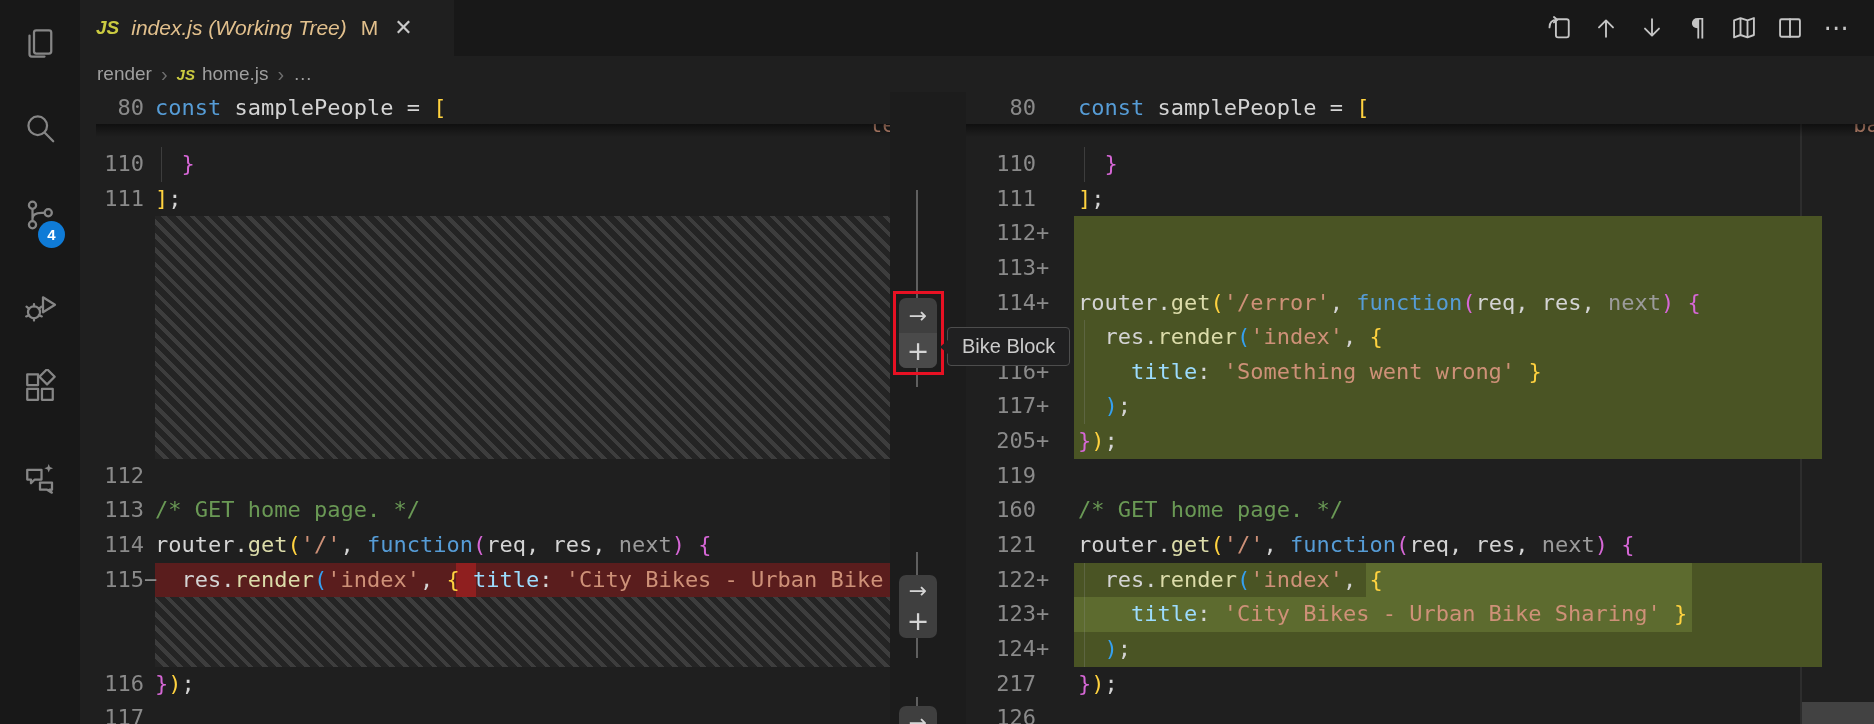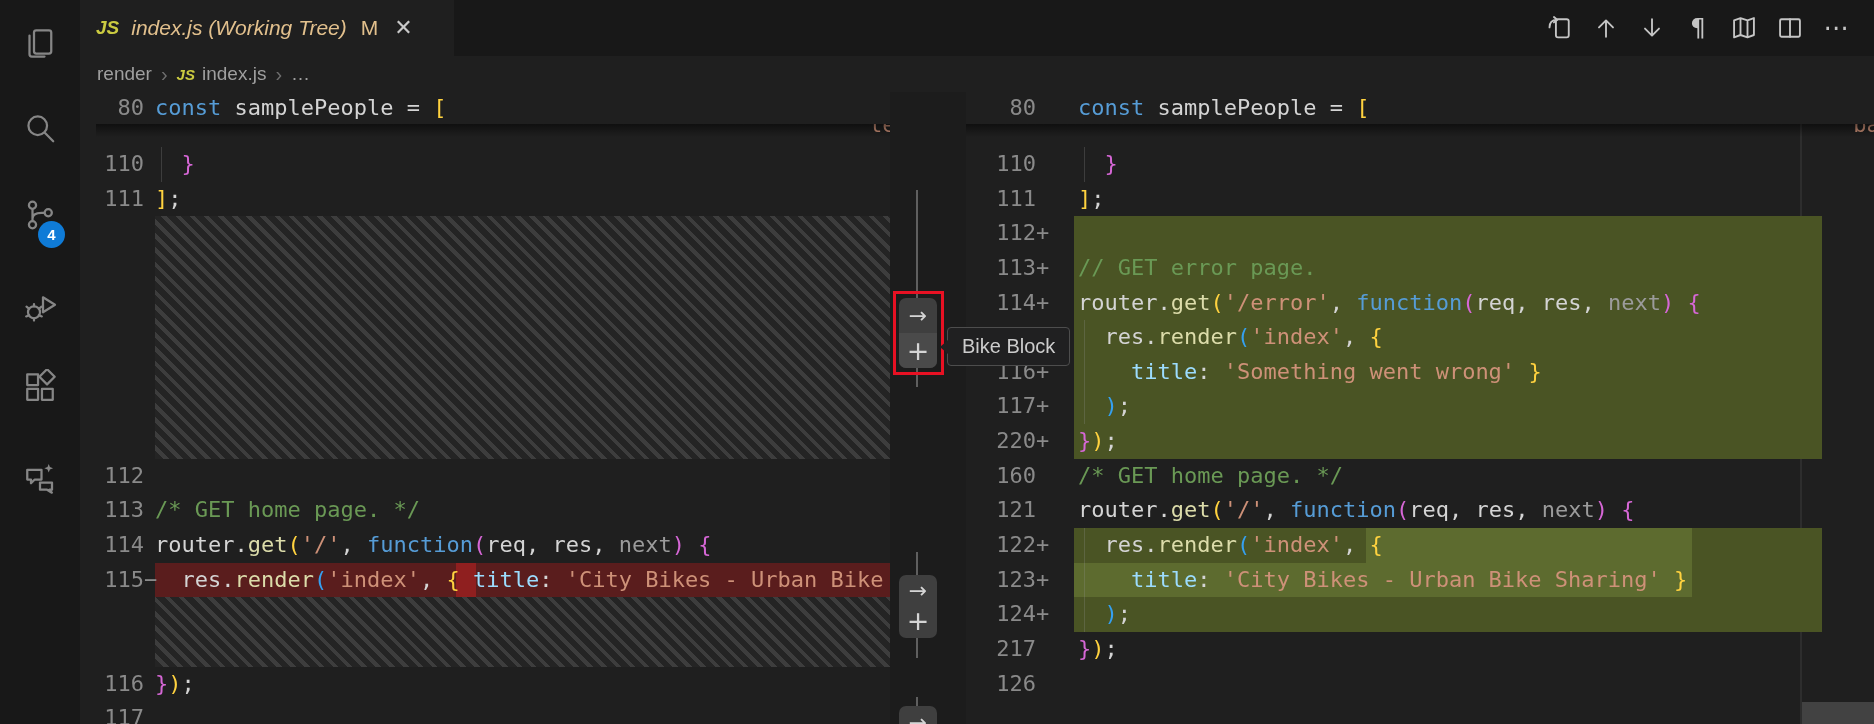--- a/index.html
+++ b/index.html
@@ -164,21 +164,21 @@
         <div class="tb-icon">
           <span class="tb-text">⋯</span>
         </div>
       </div>
   </div>
 
   <div id="breadcrumb">
     <span class="bc-item">render</span>
     <span class="bc-sep">›</span>
     <span class="bc-js js-badge" style="color: rgb(203, 203, 65);">JS</span>
-    <span class="bc-item">index.js</span>
+    <span class="bc-item">home.js</span>
     <span class="bc-sep">›</span>
     <span class="bc-item">…</span>
   </div>
 
   <div id="editor">
     <div class="pane" id="left-pane">
       <div class="rows" id="left-rows">
           <div class="crow"><div class="guide" style="left:65px"></div><div class="gut" style="width:59px"><span class="num" style="width:48px">110</span><span class="sfx" style="width:11px"></span></div><div class="ctext" style="left:59px"><span style="color:#d4d4d4">  </span><span style="color:#d667d6">}</span></div></div>
           <div class="crow"><div class="gut" style="width:59px"><span class="num" style="width:48px">111</span><span class="sfx" style="width:11px"></span></div><div class="ctext" style="left:59px"><span style="color:#ffd23f">]</span><span style="color:#d4d4d4">;</span></div></div>
           <div class="crow hatch" style="height: 242.55px;"><div class="hz" style="left:59px"></div></div>
@@ -215,26 +215,27 @@
         <div class="sg-half" style="height:18px;line-height:34px">→</div>
       </div>
     </div>
 
     <div class="pane" id="right-pane">
       <div class="ruler"></div>
       <div class="rows" id="right-rows">
           <div class="crow"><div class="guide" style="left:118px"></div><div class="gut" style="width:112px"><span class="num" style="width:70px">110</span><span class="sfx" style="width:42px"></span></div><div class="ctext" style="left:112px"><span style="color:#d4d4d4">  </span><span style="color:#d667d6">}</span></div></div>
           <div class="crow"><div class="gut" style="width:112px"><span class="num" style="width:70px">111</span><span class="sfx" style="width:42px"></span></div><div class="ctext" style="left:112px"><span style="color:#ffd23f">]</span><span style="color:#d4d4d4">;</span></div></div>
           <div class="crow"><div class="ovl" style="left:108px;width:748px;background:#4a5424"></div><div class="gut" style="width:112px"><span class="num" style="width:70px">112</span><span class="sfx" style="width:42px">+</span></div><div class="ctext" style="left:112px"></div></div>
-          <div class="crow"><div class="ovl" style="left:108px;width:748px;background:#4a5424"></div><div class="gut" style="width:112px"><span class="num" style="width:70px">113</span><span class="sfx" style="width:42px">+</span></div><div class="ctext" style="left:112px"><span style="color:#6a9955">// GET error page.</span></div></div>
+          <div class="crow"><div class="ovl" style="left:108px;width:748px;background:#4a5424"></div><div class="gut" style="width:112px"><span class="num" style="width:70px">113</span><span class="sfx" style="width:42px">+</span></div></div>
           <div class="crow"><div class="ovl" style="left:108px;width:748px;background:#4a5424"></div><div class="gut" style="width:112px"><span class="num" style="width:70px">114</span><span class="sfx" style="width:42px">+</span></div><div class="ctext" style="left:112px"><span style="color:#d4d4d4">router.</span><span style="color:#dcdcaa">get</span><span style="color:#ffd23f">(</span><span style="color:#ce9178">'/error'</span><span style="color:#d4d4d4">, </span><span style="color:#569cd6">function</span><span style="color:#d667d6">(</span><span style="color:#d4d4d4">req</span><span style="color:#d4d4d4">, </span><span style="color:#d4d4d4">res</span><span style="color:#d4d4d4">, </span><span style="color:#9b9b9b">next</span><span style="color:#d667d6">) {</span></div></div>
           <div class="crow"><div class="ovl" style="left:108px;width:748px;background:#4a5424"></div><div class="guide" style="left:118px"></div><div class="gut" style="width:112px"><span class="num" style="width:70px">115</span><span class="sfx" style="width:42px">+</span></div><div class="ctext" style="left:112px"><span style="color:#d4d4d4">  res.</span><span style="color:#dcdcaa">render</span><span style="color:#35a0f0">(</span><span style="color:#ce9178">'index'</span><span style="color:#d4d4d4">, </span><span style="color:#ffd23f">{</span></div></div>
           <div class="crow"><div class="ovl" style="left:108px;width:748px;background:#4a5424"></div><div class="guide" style="left:118px"></div><div class="gut" style="width:112px"><span class="num" style="width:70px">116</span><span class="sfx" style="width:42px">+</span></div><div class="ctext" style="left:112px"><span style="color:#d4d4d4">    </span><span style="color:#9cdcfe">title</span><span style="color:#d4d4d4">: </span><span style="color:#ce9178">'Something went wrong'</span><span style="color:#d4d4d4"> </span><span style="color:#ffd23f">}</span></div></div>
           <div class="crow"><div class="ovl" style="left:108px;width:748px;background:#4a5424"></div><div class="guide" style="left:118px"></div><div class="gut" style="width:112px"><span class="num" style="width:70px">117</span><span class="sfx" style="width:42px">+</span></div><div class="ctext" style="left:112px"><span style="color:#d4d4d4">  </span><span style="color:#35a0f0">)</span><span style="color:#d4d4d4">;</span></div></div>
-          <div class="crow"><div class="ovl" style="left:108px;width:748px;background:#4a5424"></div><div class="gut" style="width:112px"><span class="num" style="width:70px">220</span><span class="sfx" style="width:42px">+</span></div><div class="ctext" style="left:112px"><span style="color:#d667d6">}</span><span style="color:#ffd23f">)</span><span style="color:#d4d4d4">;</span></div></div>
+          <div class="crow"><div class="ovl" style="left:108px;width:748px;background:#4a5424"></div><div class="gut" style="width:112px"><span class="num" style="width:70px">205</span><span class="sfx" style="width:42px">+</span></div><div class="ctext" style="left:112px"><span style="color:#d667d6">}</span><span style="color:#ffd23f">)</span><span style="color:#d4d4d4">;</span></div></div>
+          <div class="crow"><div class="gut" style="width:112px"><span class="num" style="width:70px">119</span><span class="sfx" style="width:42px"></span></div><div class="ctext" style="left:112px"></div></div>
           <div class="crow"><div class="gut" style="width:112px"><span class="num" style="width:70px">160</span><span class="sfx" style="width:42px"></span></div><div class="ctext" style="left:112px"><span style="color:#6a9955">/* GET home page. */</span></div></div>
           <div class="crow"><div class="gut" style="width:112px"><span class="num" style="width:70px">121</span><span class="sfx" style="width:42px"></span></div><div class="ctext" style="left:112px"><span style="color:#d4d4d4">router.</span><span style="color:#dcdcaa">get</span><span style="color:#ffd23f">(</span><span style="color:#ce9178">'/'</span><span style="color:#d4d4d4">, </span><span style="color:#569cd6">function</span><span style="color:#d667d6">(</span><span style="color:#d4d4d4">req</span><span style="color:#d4d4d4">, </span><span style="color:#d4d4d4">res</span><span style="color:#d4d4d4">, </span><span style="color:#9b9b9b">next</span><span style="color:#d667d6">) {</span></div></div>
           <div class="crow"><div class="ovl" style="left:108px;width:748px;background:#4a5424"></div><div class="ovl" style="left:400px;width:326px;background:#5d6b2f;z-index:1"></div><div class="guide" style="left:118px"></div><div class="gut" style="width:112px"><span class="num" style="width:70px">122</span><span class="sfx" style="width:42px">+</span></div><div class="ctext" style="left:112px"><span style="color:#d4d4d4">  res.</span><span style="color:#dcdcaa">render</span><span style="color:#35a0f0">(</span><span style="color:#ce9178">'index'</span><span style="color:#d4d4d4">, </span><span style="color:#ffd23f">{</span></div></div>
           <div class="crow"><div class="ovl" style="left:108px;width:748px;background:#4a5424"></div><div class="ovl" style="left:108px;width:618px;background:#5d6b2f;z-index:1"></div><div class="guide" style="left:118px"></div><div class="gut" style="width:112px"><span class="num" style="width:70px">123</span><span class="sfx" style="width:42px">+</span></div><div class="ctext" style="left:112px"><span style="color:#d4d4d4">    </span><span style="color:#9cdcfe">title</span><span style="color:#d4d4d4">: </span><span style="color:#ce9178">'City Bikes - Urban Bike Sharing'</span><span style="color:#d4d4d4"> </span><span style="color:#ffd23f">}</span></div></div>
           <div class="crow"><div class="ovl" style="left:108px;width:748px;background:#4a5424"></div><div class="guide" style="left:118px"></div><div class="gut" style="width:112px"><span class="num" style="width:70px">124</span><span class="sfx" style="width:42px">+</span></div><div class="ctext" style="left:112px"><span style="color:#d4d4d4">  </span><span style="color:#35a0f0">)</span><span style="color:#d4d4d4">;</span></div></div>
           <div class="crow"><div class="gut" style="width:112px"><span class="num" style="width:70px">217</span><span class="sfx" style="width:42px"></span></div><div class="ctext" style="left:112px"><span style="color:#d667d6">}</span><span style="color:#ffd23f">)</span><span style="color:#d4d4d4">;</span></div></div>
           <div class="crow"><div class="gut" style="width:112px"><span class="num" style="width:70px">126</span><span class="sfx" style="width:42px"></span></div><div class="ctext" style="left:112px"></div></div>
         </div>
       <div class="tail" style="left: 874px; color: rgb(206, 145, 120);">'ba</div>
         <div class="sticky" id="right-sticky"><div class="gut" style="width:112px"><span class="num" style="width:70px">80</span><span class="sfx" style="width:42px"></span></div><div class="ctext" style="left:112px;top:0"><span style="color:#569cd6">const</span><span style="color:#d4d4d4"> samplePeople </span><span style="color:#d4d4d4">=</span><span style="color:#d4d4d4"> </span><span style="color:#ffd23f">[</span></div></div>

